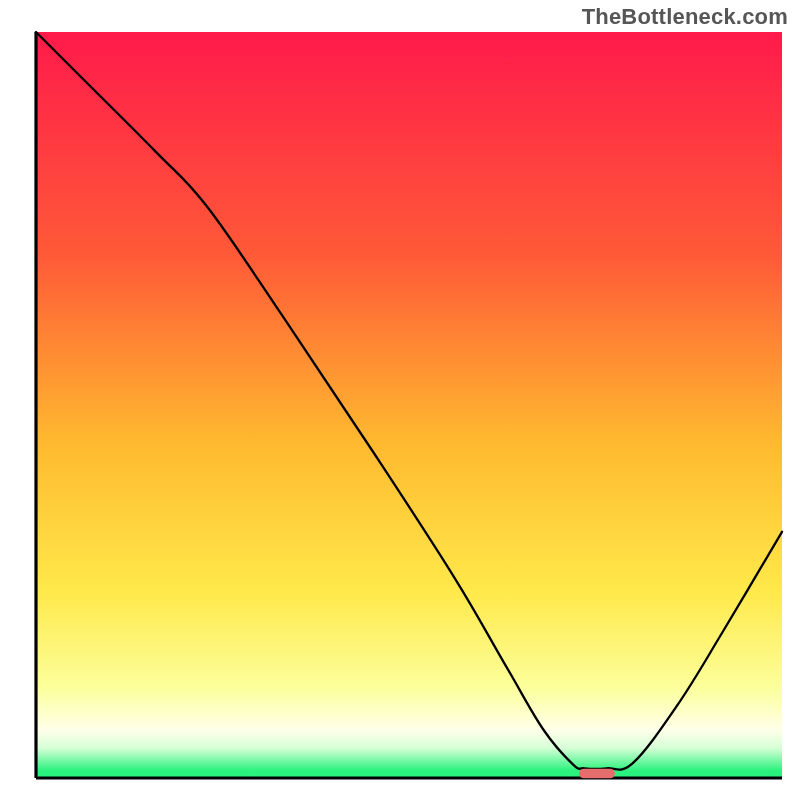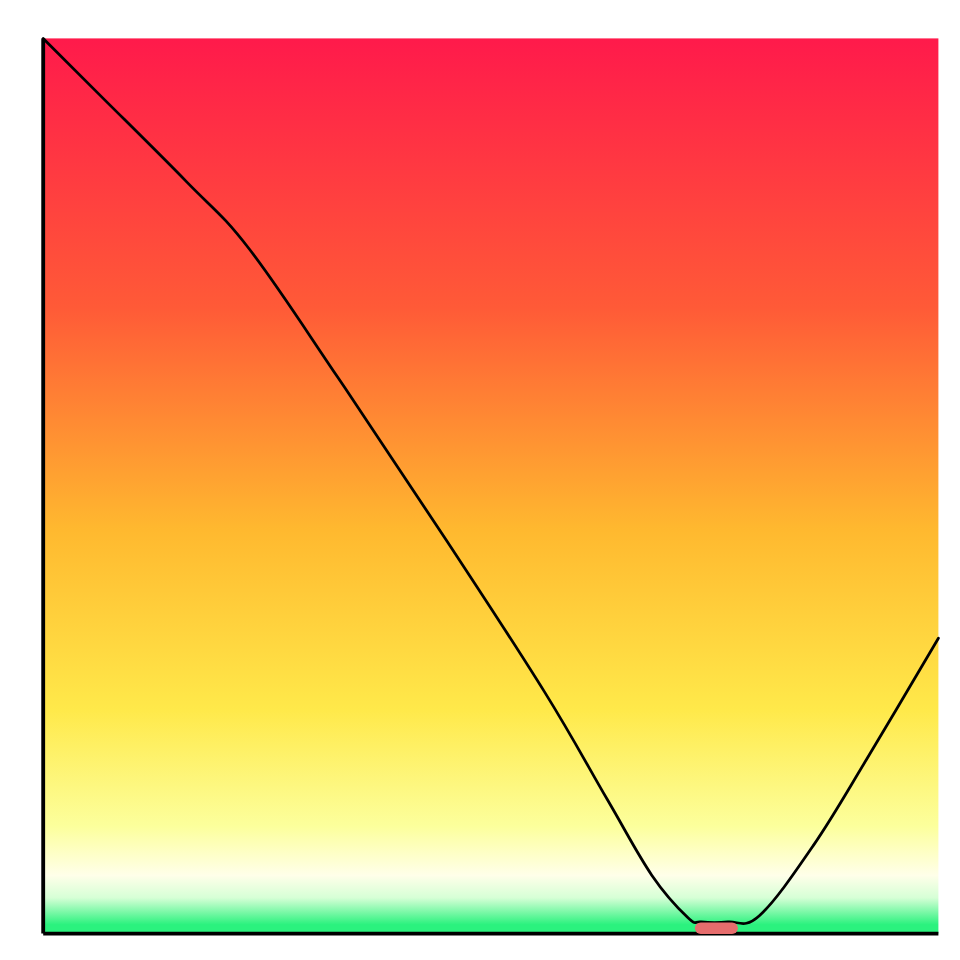--- a/index.html
+++ b/index.html
@@ -28,20 +28,21 @@
   #chart-svg {
     position: absolute;
     top: 0;
     left: 0;
   }
 </style>
 </head>
 <body>
 
 <div id="stage">
+  <div id="watermark">TheBottleneck.com</div>
   <svg id="chart-svg" width="800" height="800" viewBox="0 0 800 800">
     <defs>
       <linearGradient id="bg-grad" x1="0" y1="0" x2="0" y2="1">
           <stop offset="0%" stop-color="#ff1a4b"></stop>
           <stop offset="30%" stop-color="#ff5a37"></stop>
           <stop offset="55.00000000000001%" stop-color="#ffb92f"></stop>
           <stop offset="75%" stop-color="#ffe94a"></stop>
           <stop offset="88%" stop-color="#fcff9c"></stop>
           <stop offset="93.5%" stop-color="#ffffe9"></stop>
           <stop offset="96%" stop-color="#d6ffd6"></stop>

